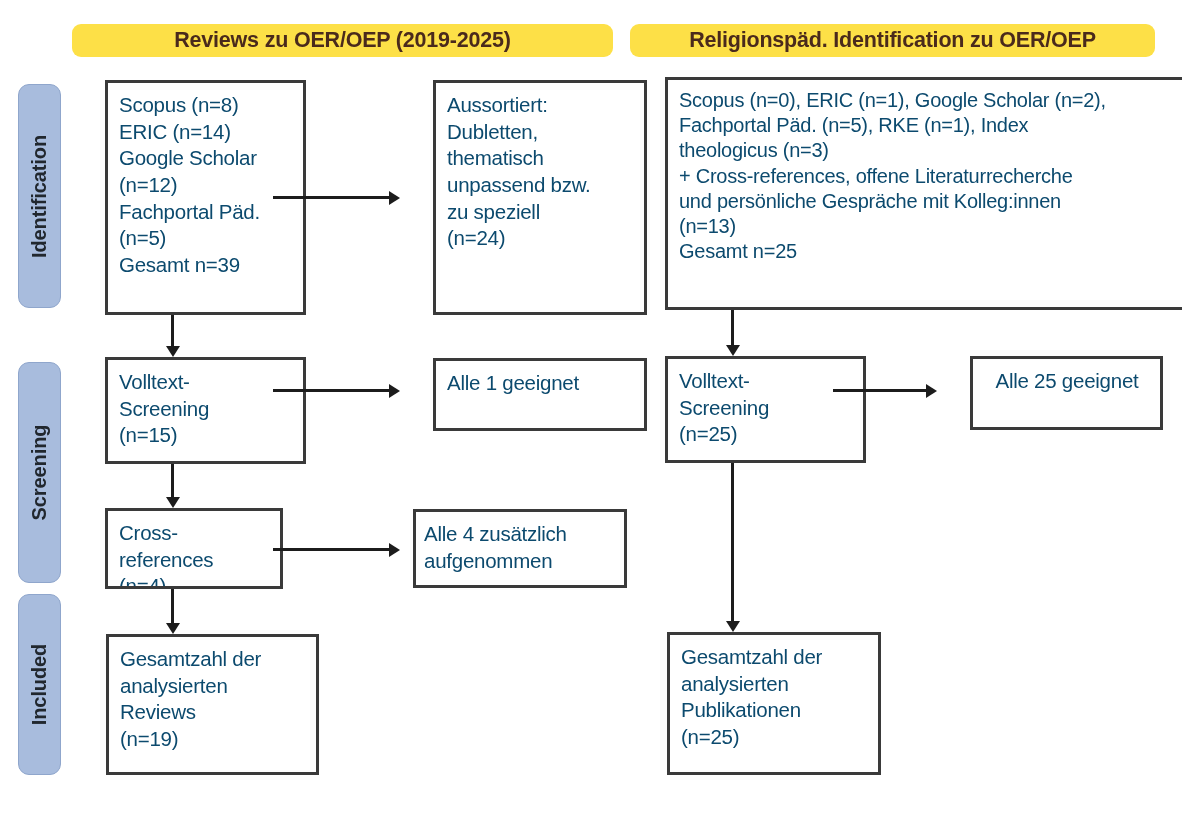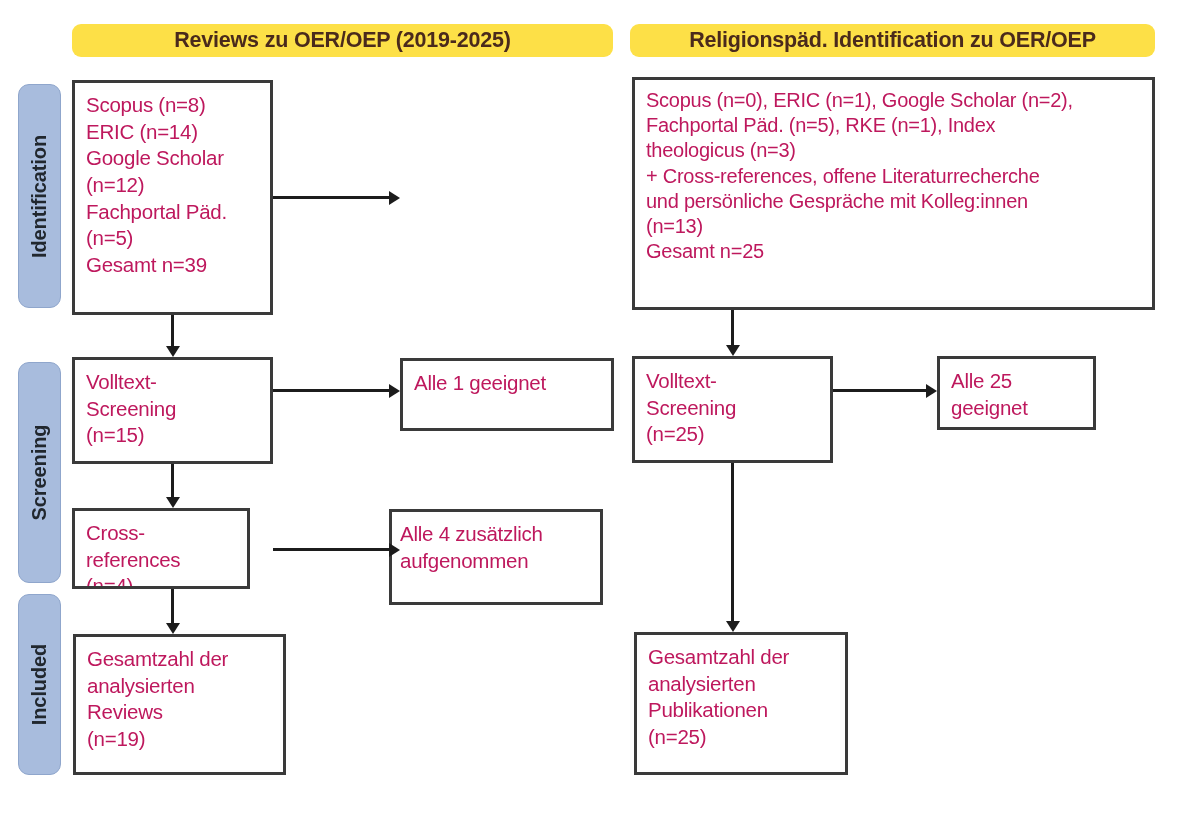--- a/index.html
+++ b/index.html
@@ -53,24 +53,25 @@
   }
   
   .flow-box {
     position: absolute;
     background: #ffffff;
     border: 3px solid #3a3a3a;
     box-sizing: border-box;
     padding: 9px 10px 6px 11px;
     font-size: 20.5px;
     line-height: 1.30;
-    color: #be185d;
+    color: #0c4a6e;
     letter-spacing: -0.25px;
     white-space: pre-line;
     overflow: hidden;
+    margin-left: 33px;
   }
   .flow-box.dense {
     font-size: 20px;
     line-height: 1.26;
     padding-top: 8px;
   }
   
   .conn {
     position: absolute;
     background: #1c1c1c;
@@ -118,20 +119,26 @@
   </div>
 
   <div class="flow-box" style="left:72px; top:80px; width:201px; height:235px;">Scopus (n=8)
 ERIC (n=14)
 Google Scholar
 (n=12)
 Fachportal Päd.
 (n=5)
 Gesamt n=39</div>
 
+  <div class="flow-box" style="left:400px; top:80px; width:214px; height:235px;">Aussortiert:
+Dubletten,
+thematisch
+unpassend bzw.
+zu speziell
+(n=24)</div>
 
   <div class="conn h" style="left:273px; top:196px; width:116px;"></div>
   <div class="arrow-right" style="left:389px; top:190.5px;"></div>
 
   <div class="conn v" style="left:171px; top:315px; height:31px;"></div>
   <div class="arrow-down" style="left:165.5px; top:346px;"></div>
 
   <div class="flow-box" style="left:72px; top:357px; width:201px; height:107px;">Volltext-
 Screening
 (n=15)</div>
@@ -140,21 +147,21 @@
 
   <div class="conn h" style="left:273px; top:389px; width:116px;"></div>
   <div class="arrow-right" style="left:389px; top:383.5px;"></div>
 
   <div class="conn v" style="left:171px; top:464px; height:33px;"></div>
   <div class="arrow-down" style="left:165.5px; top:497px;"></div>
 
   <div class="flow-box" style="left:72px; top:508px; width:178px; height:81px;">Cross-references
 (n=4)</div>
 
-  <div class="flow-box" style="left:389px; top:509px; width:214px; height:96px;padding-left:8px;">Alle 4 zusätzlich
+  <div class="flow-box" style="left:380px; top:509px; width:214px; height:79px;padding-left:8px;">Alle 4 zusätzlich
 aufgenommen</div>
 
   <div class="conn h" style="left:273px; top:548px; width:116px;"></div>
   <div class="arrow-right" style="left:389px; top:542.5px;"></div>
 
   <div class="conn v" style="left:171px; top:589px; height:34px;"></div>
   <div class="arrow-down" style="left:165.5px; top:623px;"></div>
 
   <div class="flow-box" style="left:73px; top:634px; width:213px; height:141px;">Gesamtzahl der
 analysierten
@@ -169,21 +176,21 @@
 (n=13)
 Gesamt n=25</div>
 
   <div class="conn v" style="left:731px; top:310px; height:35px;"></div>
   <div class="arrow-down" style="left:725.5px; top:345px;"></div>
 
   <div class="flow-box" style="left:632px; top:356px; width:201px; height:107px;">Volltext-
 Screening
 (n=25)</div>
 
-  <div class="flow-box" style="left:937px; top:356px; width:159px; height:74px;">Alle 25 geeignet</div>
+  <div class="flow-box" style="left:937px; top:356px; width:193px; height:74px;text-align:center;">Alle 25 geeignet</div>
 
   <div class="conn h" style="left:833px; top:389px; width:93px;"></div>
   <div class="arrow-right" style="left:926px; top:383.5px;"></div>
 
   <div class="conn v" style="left:731px; top:463px; height:158px;"></div>
   <div class="arrow-down" style="left:725.5px; top:621px;"></div>
 
   <div class="flow-box" style="left:634px; top:632px; width:214px; height:143px;">Gesamtzahl der
 analysierten
 Publikationen

